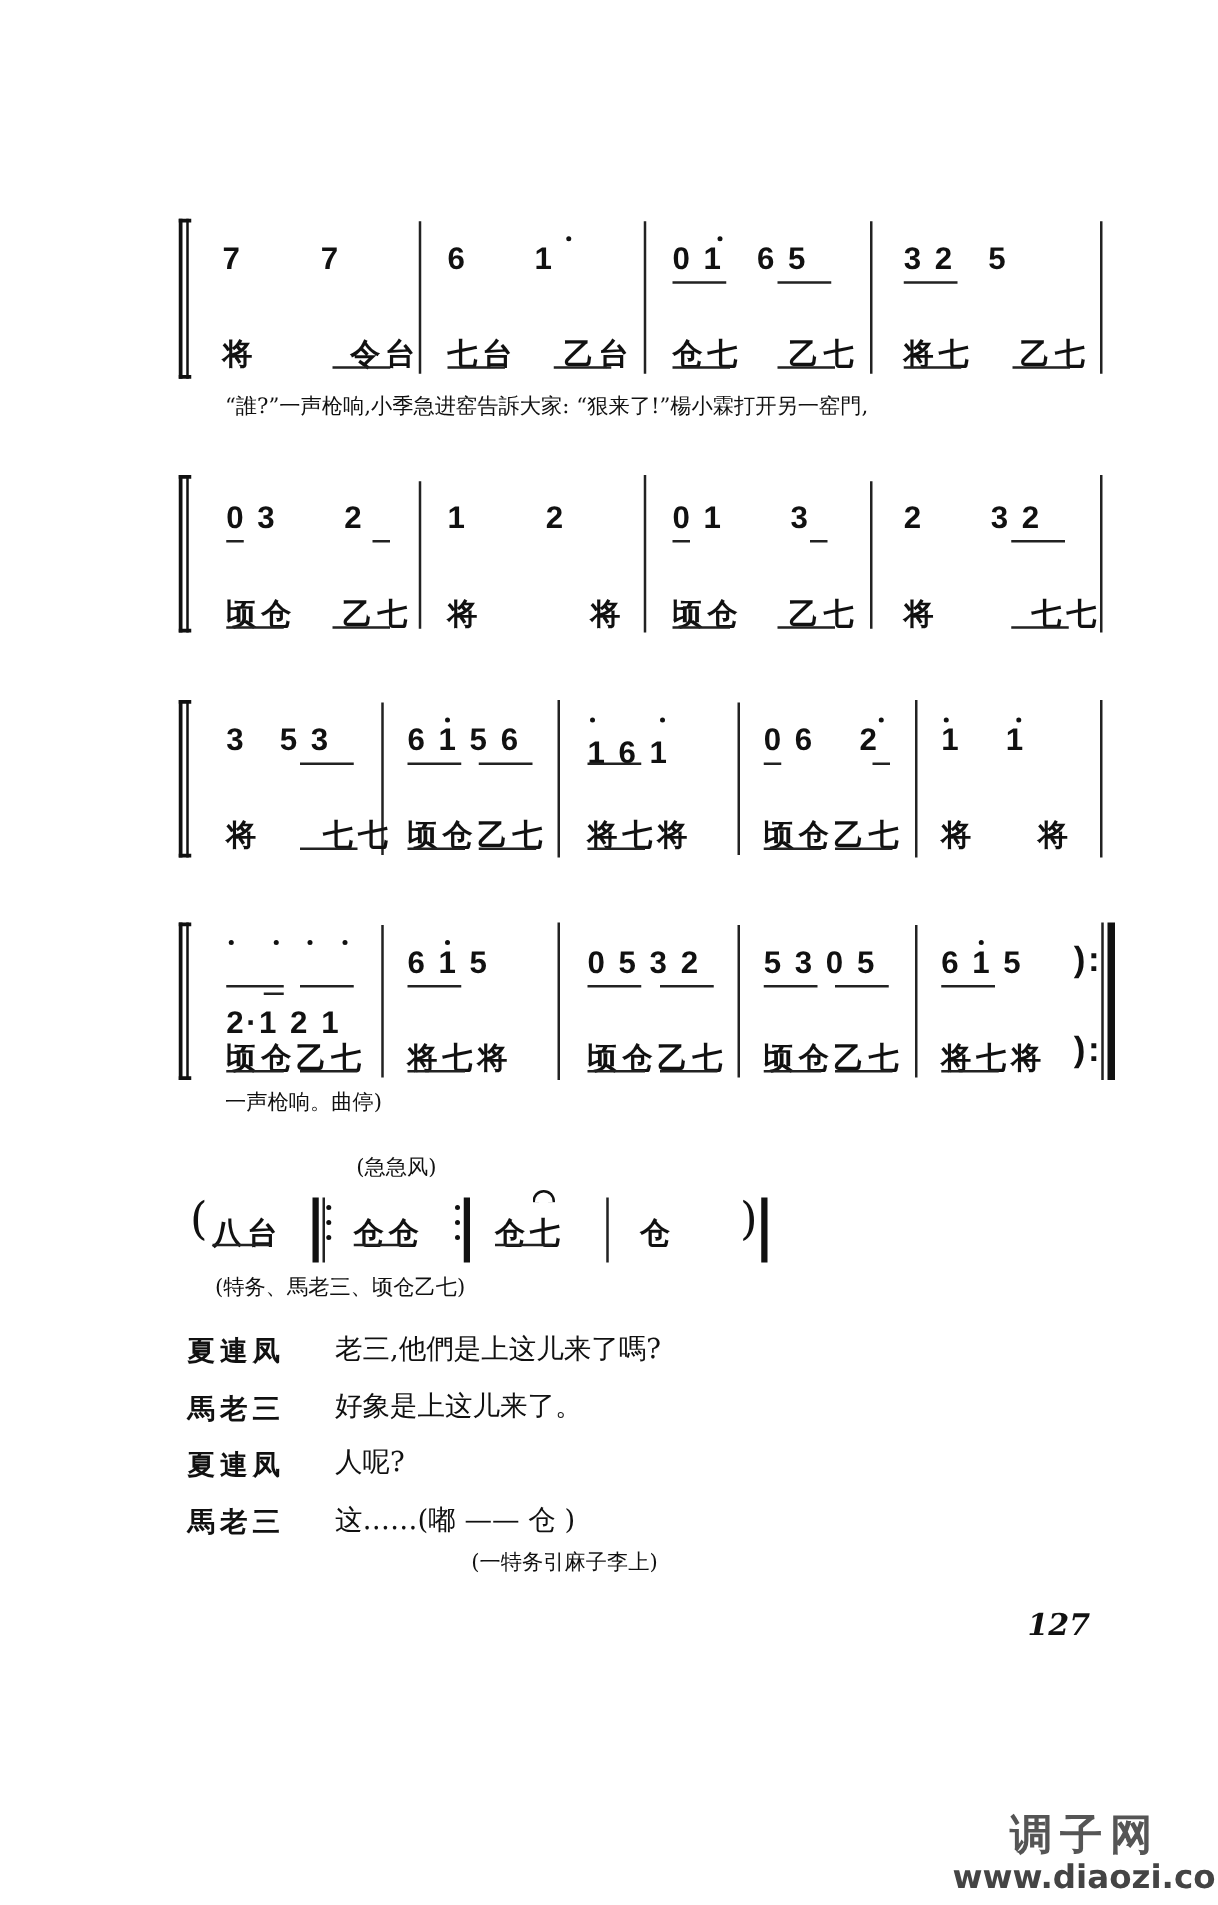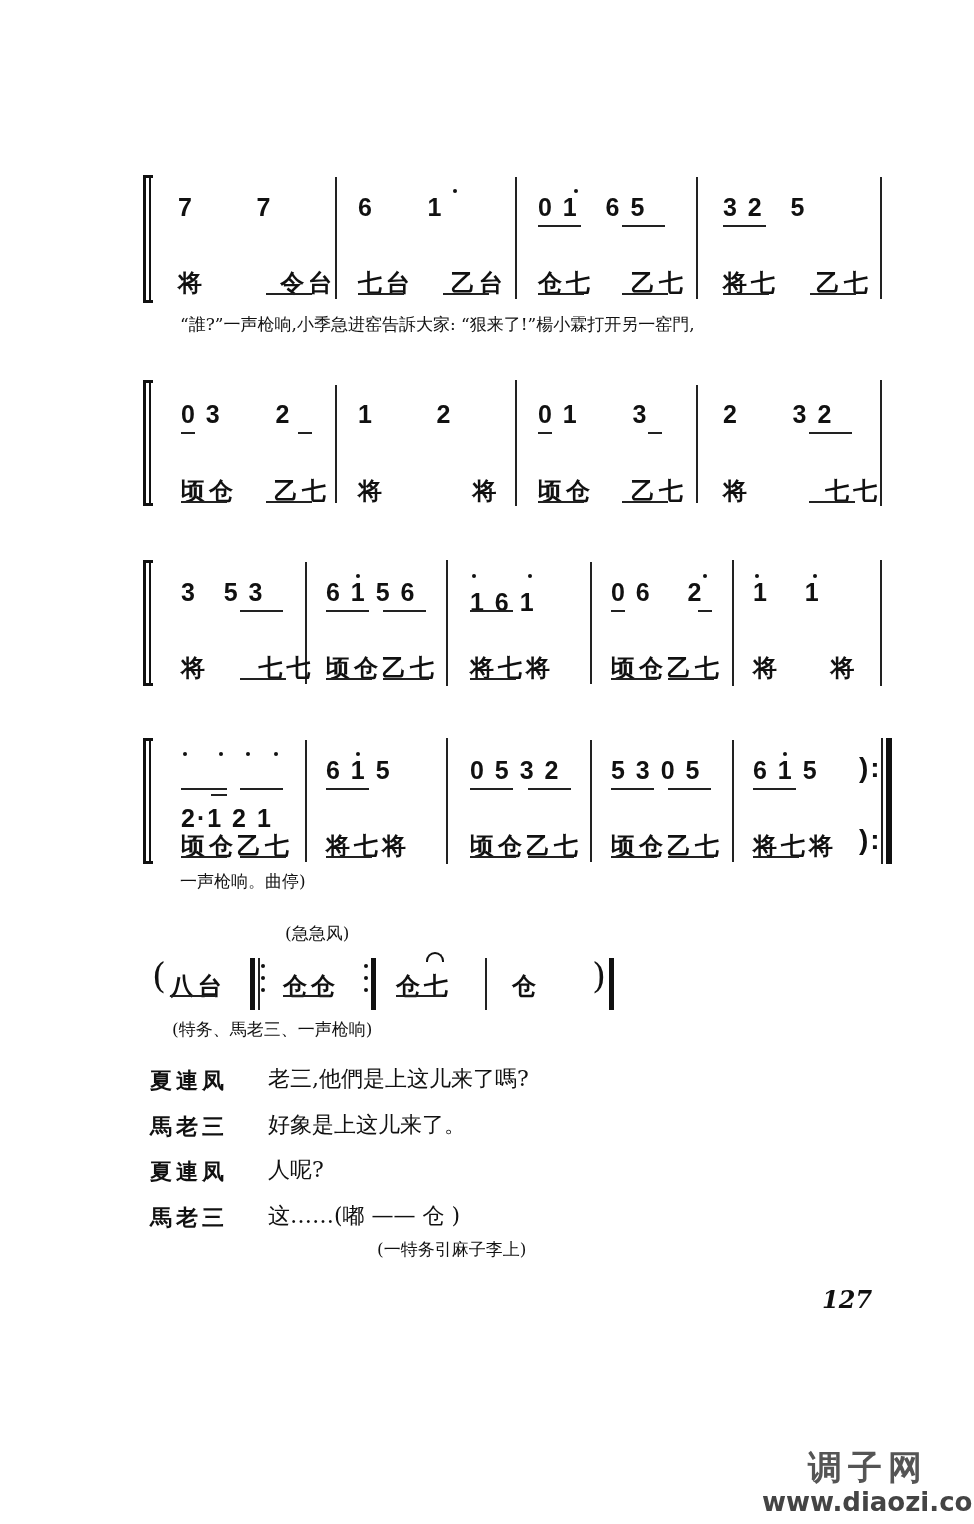--- a/index.html
+++ b/index.html
@@ -194,21 +194,21 @@
       <span></span>
     </div>
   <div class="endbar" style="left:371px;top:958px;height:52px;width:5px;"></div>
   <div class="perc" style="left:396px;top:970px;">仓七</div>
   <div class="ul" style="left:396px;top:995px;width:46px;"></div>
   <div class="abs" style="left:426px;top:952px;width:14px;height:8px;border:2px solid #111;border-bottom:none;border-radius:10px 10px 0 0;"></div>
   <div class="bar" style="left:485px;top:958px;height:52px;"></div>
   <div class="perc" style="left:512px;top:970px;">仓</div>
   <div class="paren" style="left:592px;top:955px;">)</div>
   <div class="endbar" style="left:609px;top:958px;height:52px;width:5px;"></div>
-  <div class="caption" style="left:160px;top:1018px;">(特务、馬老三、一声枪响)</div>
+  <div class="caption" style="left:160px;top:1018px;">(特务、馬老三、顷仓乙七)</div>
 </div>
 
 <div>
   <div class="speaker" style="left:150px;top:1066px;">夏連凤</div>
   <div class="line" style="left:268px;top:1064px;">老三,他們是上这儿来了嗎?</div>
   <div class="speaker" style="left:150px;top:1112px;">馬老三</div>
   <div class="line" style="left:268px;top:1110px;">好象是上这儿来了。</div>
   <div class="speaker" style="left:150px;top:1157px;">夏連凤</div>
   <div class="line" style="left:268px;top:1155px;">人呢?</div>
   <div class="speaker" style="left:150px;top:1203px;">馬老三</div>

